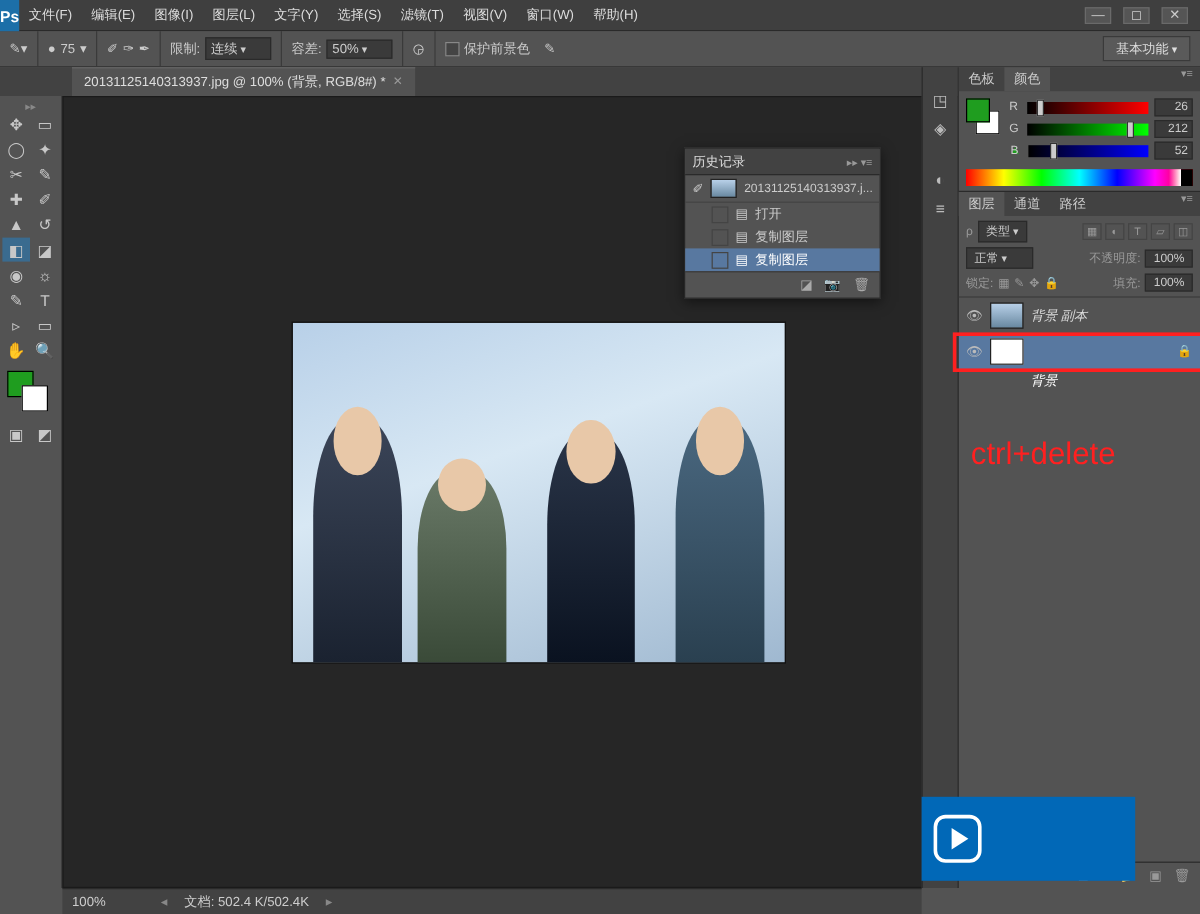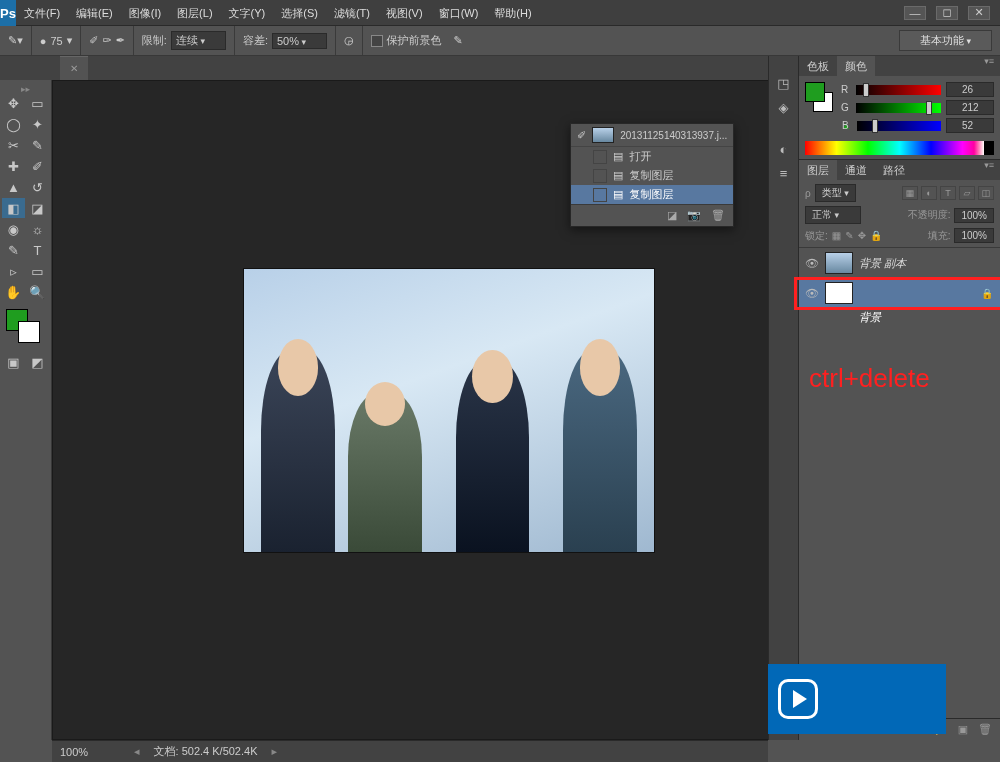--- a/index.html
+++ b/index.html
@@ -14,21 +14,21 @@
 .win-btn { width: 22px; height: 14px; background: #555; border: 1px solid #6a6a6a; display: flex; align-items: center; justify-content: center; color: #ccc; font-size: 11px; }
 
 
 .options-bar { height: 30px; background: #535353; border-bottom: 1px solid #383838; display: flex; align-items: center; padding: 0 8px; gap: 8px; }
 .opt-group { display: flex; align-items: center; gap: 4px; border-right: 1px solid #3a3a3a; padding-right: 8px; height: 100%; }
 .opt-label { font-size: 11px; color: #ccc; }
 .opt-input { background: #3a3a3a; border: 1px solid #2a2a2a; color: #ccc; padding: 1px 4px; width: 55px; font-size: 11px; }
 .opt-dropdown::after { content: " ▾"; font-size: 9px; }
 .opt-chk { width: 12px; height: 12px; border: 1px solid #888; background: #444; display: inline-block; }
 .right-opt { margin-left: auto; display: flex; align-items: center; }
-.workspace-btn { background: #5a5a5a; border: 1px solid #3a3a3a; padding: 2px 20px; font-size: 11px; color: #ddd; }
+.workspace-btn { background: #5a5a5a; border: 1px solid #3a3a3a; padding: 2px 10px; font-size: 11px; color: #ddd; }
 
 
 .tabbar { height: 24px; background: #424242; display: flex; }
 .tab-spacer { width: 60px; }
 .doc-tab { background: #535353; padding: 0 10px; line-height: 22px; border-top: 1px solid #666; font-size: 11px; color: #ddd; display: flex; align-items: center; gap: 6px; }
 .tab-close { font-size: 10px; color: #999; }
 
 
 .main-area { position: absolute; left: 0; top: 80px; right: 0; bottom: 22px; display: flex; }
 .toolbox { width: 52px; background: #535353; border-right: 1px solid #383838; display: flex; flex-direction: column; padding: 4px 2px; gap: 1px; }
@@ -78,21 +78,21 @@
 .cs-fg { width: 20px; height: 20px; background: #1f9d1f; border: 1px solid #000; position: absolute; }
 .cs-bg { width: 20px; height: 20px; background: #fff; border: 1px solid #000; position: absolute; left: 8px; top: 10px; }
 .rgb-sliders { flex: 1; display: flex; flex-direction: column; gap: 3px; }
 .slider-row { display: flex; align-items: center; gap: 5px; font-size: 10px; }
 .slider-label { width: 10px; color: #ccc; }
 .slider-track { flex: 1; height: 10px; position: relative; }
 .slider-track.r { background: linear-gradient(to right, #000, #f00); }
 .slider-track.g { background: linear-gradient(to right, #000, #0f0); }
 .slider-track.b { background: linear-gradient(to right, #000, #00f); }
 .slider-handle { position: absolute; top: -2px; width: 6px; height: 14px; background: #ccc; border: 1px solid #333; }
-.slider-val { width: 48px; background: #3a3a3a; border: 1px solid #2a2a2a; color: #ccc; font-size: 10px; padding: 1px 15px; text-align: left; }
+.slider-val { width: 32px; background: #3a3a3a; border: 1px solid #2a2a2a; color: #ccc; font-size: 10px; padding: 1px 3px; text-align: right; }
 .spectrum { height: 14px; margin: 2px 6px 0; background: linear-gradient(to right, #f00,#ff0,#0f0,#0ff,#00f,#f0f,#f00); position: relative; }
 .spectrum::after { content: ""; position: absolute; right: 0; top: 0; bottom: 0; width: 20px; background: linear-gradient(to right, transparent, #fff 50%, #000 50%); }
 
 .layers-panel { flex: 1; display: flex; flex-direction: column; }
 .layer-opts { padding: 4px 6px; display: flex; flex-direction: column; gap: 4px; border-bottom: 1px solid #3a3a3a; }
 .lo-row { display: flex; align-items: center; gap: 4px; font-size: 10px; color: #999; }
 .lo-dd { background: #3a3a3a; border: 1px solid #2a2a2a; padding: 1px 6px; color: #ccc; font-size: 10px; }
 .lo-filters { display: flex; gap: 3px; margin-left: auto; }
 .filter-ic { width: 16px; height: 14px; border: 1px solid #444; display: flex; align-items: center; justify-content: center; font-size: 9px; color: #999; }
 .layer-list { position: relative; flex: 1; }
@@ -180,20 +180,21 @@
     <span style="margin-left:8px">✎</span>
   </div>
   <div class="right-opt">
     <span class="workspace-btn opt-dropdown">基本功能</span>
   </div>
 </div>
 
 <div class="tabbar">
   <div class="tab-spacer"></div>
   <div class="doc-tab">
+    <span>20131125140313937.jpg @ 100% (背景, RGB/8#) *</span>
     <span class="tab-close">✕</span>
   </div>
 </div>
 
 <div class="main-area">
 
   <div class="toolbox">
     <div style="text-align:center;color:#888;font-size:9px;height:8px">▸▸</div>
     <div class="tool-row">
         <div class="tool">✥</div>
@@ -259,20 +260,24 @@
           </div>
         <div class="person p4">
             <div class="head"></div>
           </div>
       </div>
     </div>
   </div>
 </div>
 
 <div class="history-panel">
+  <div class="panel-header">
+    <span>历史记录</span>
+    <span class="flyout">▸▸ ▾≡</span>
+  </div>
   <div class="hist-thumb-row">
     <span>✐</span>
     <div class="hist-mini"></div>
     <span class="hist-name">20131125140313937.j...</span>
   </div>
   <div class="hist-item">
     <span class="slot"></span>
       <span>▤</span>
       <span>打开</span>
   </div>

